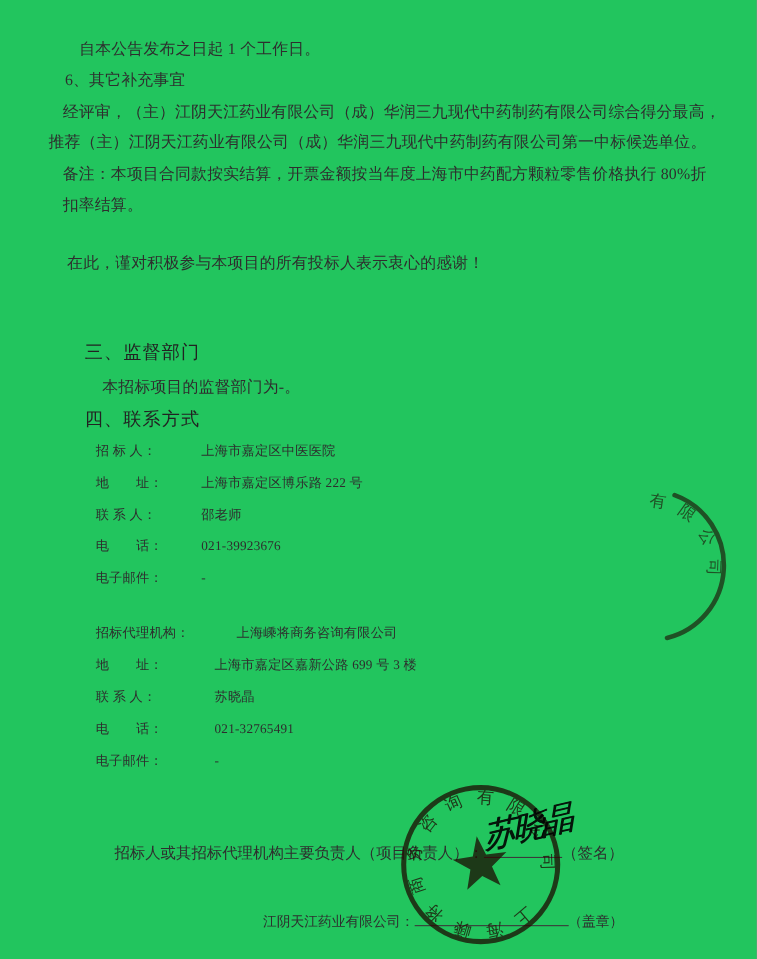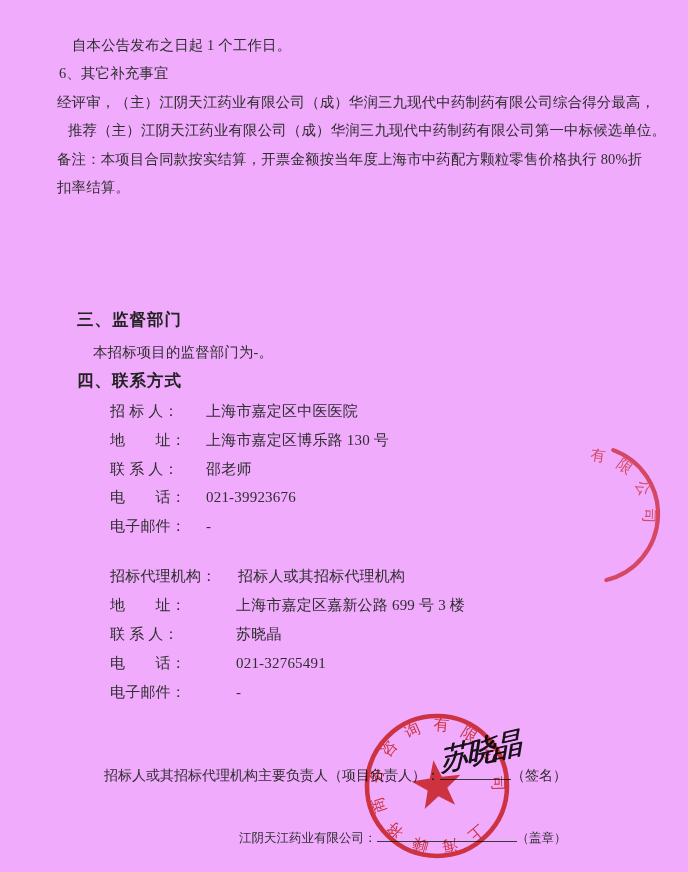--- a/index.html
+++ b/index.html
@@ -1,27 +1,27 @@
 <!DOCTYPE html>
 <html><head>
 <meta charset="utf-8">
 <style>
   html,body{margin:0;padding:0;background:#888;}
   .page{
-    position:relative;width:688px;height:872px;background:#f0abfc;
+    position:relative;width:688px;height:872px;background:#22c55e;
     margin:0 auto;overflow:hidden;
     font-family:"Liberation Serif","DejaVu Serif",serif;
     color:#2e2e2e;
   }
   .line{position:absolute;font-size:14.4px;line-height:19px;white-space:nowrap;letter-spacing:0.2px;}
-  .heading{position:absolute;font-size:16.5px;font-weight:bold;white-space:nowrap;letter-spacing:1px;color:#222;}
-  .crow{position:absolute;left:110px;font-size:15px;white-space:nowrap;letter-spacing:0.2px;}
+  .heading{position:absolute;font-size:16.5px;font-weight:normal;white-space:nowrap;letter-spacing:1px;color:#222;}
+  .crow{position:absolute;left:87px;font-size:12px;white-space:nowrap;letter-spacing:0.2px;}
   .lbl{display:inline-block;width:96px;}
   .lbl-wide{display:inline-block;width:128px;}
-  .val-agency{margin-left:30px;}
+  .val-agency{margin-left:12px;}
   .sig-line{position:absolute;left:104px;top:766px;font-size:14px;white-space:nowrap;}
   .org-line{position:absolute;left:239px;top:828px;font-size:12.5px;white-space:nowrap;}
   .uline{display:inline-block;border-bottom:1.2px solid #3a3a3a;height:13px;vertical-align:baseline;}
   .uline-sign{width:71px;}
   .uline-org{width:140px;}
   .seal-svg{position:absolute;left:352px;top:701px;z-index:3;opacity:0.92;mix-blend-mode:multiply;}
   .partial-seal-svg{position:absolute;left:578px;top:420px;z-index:3;opacity:0.85;mix-blend-mode:multiply;}
   .handwriting{
     position:absolute;left:441px;top:741px;z-index:4;
     font-size:30px;font-style:italic;color:#1a1a1a;
@@ -32,47 +32,48 @@
   svg text{font-family:"Liberation Serif","DejaVu Serif",serif;}
 </style>
 </head>
 <body>
 
 <div class="page">
 
   <div class="line" style="left:72px;top:36px;">自本公告发布之日起 1 个工作日。</div>
   <div class="line" style="left:59px;top:64px;text-align:right;">6、其它补充事宜</div>
   <div class="line" style="left:57px;top:93px;">经评审，（主）江阴天江药业有限公司（成）华润三九现代中药制药有限公司综合得分最高，</div>
-  <div class="line" style="left:68px;top:121px;text-align:center;">推荐（主）江阴天江药业有限公司（成）华润三九现代中药制药有限公司第一中标候选单位。</div>
+  <div class="line" style="left:44px;top:121px;text-align:center;">推荐（主）江阴天江药业有限公司（成）华润三九现代中药制药有限公司第一中标候选单位。</div>
   <div class="line" style="left:57px;top:150px;">备注：本项目合同款按实结算，开票金额按当年度上海市中药配方颗粒零售价格执行 80%折</div>
   <div class="line" style="left:57px;top:178px;">扣率结算。</div>
+  <div class="line" style="left:61px;top:231px;">在此，谨对积极参与本项目的所有投标人表示衷心的感谢！</div>
 
   <div class="heading" style="left:77px;top:309px;">三、监督部门</div>
   <div class="line" style="left:93px;top:343px;">本招标项目的监督部门为-。</div>
 
   <div class="heading" style="left:77px;top:370px;">四、联系方式</div>
 
   <div class="crow" style="top:402px;">
     <span class="lbl">招 标 人：</span><span>上海市嘉定区中医医院</span>
   </div>
   <div class="crow" style="top:431px;">
-    <span class="lbl">地　　址：</span><span>上海市嘉定区博乐路 130 号</span>
+    <span class="lbl">地　　址：</span><span>上海市嘉定区博乐路 222 号</span>
   </div>
   <div class="crow" style="top:460px;">
     <span class="lbl">联 系 人：</span><span>邵老师</span>
   </div>
   <div class="crow" style="top:488px;">
     <span class="lbl">电　　话：</span><span>021-39923676</span>
   </div>
   <div class="crow" style="top:517px;">
     <span class="lbl">电子邮件：</span><span>-</span>
   </div>
 
   <div class="crow" style="top:567px;">
-    <span class="lbl-wide">招标代理机构：</span><span>招标人或其招标代理机构</span>
+    <span class="lbl-wide">招标代理机构：</span><span>上海嵊将商务咨询有限公司</span>
   </div>
   <div class="crow" style="top:596px;">
     <span class="lbl">地　　址：</span><span class="val-agency">上海市嘉定区嘉新公路 699 号 3 楼</span>
   </div>
   <div class="crow" style="top:625px;">
     <span class="lbl">联 系 人：</span><span class="val-agency">苏晓晶</span>
   </div>
   <div class="crow" style="top:654px;">
     <span class="lbl">电　　话：</span><span class="val-agency">021-32765491</span>
   </div>

